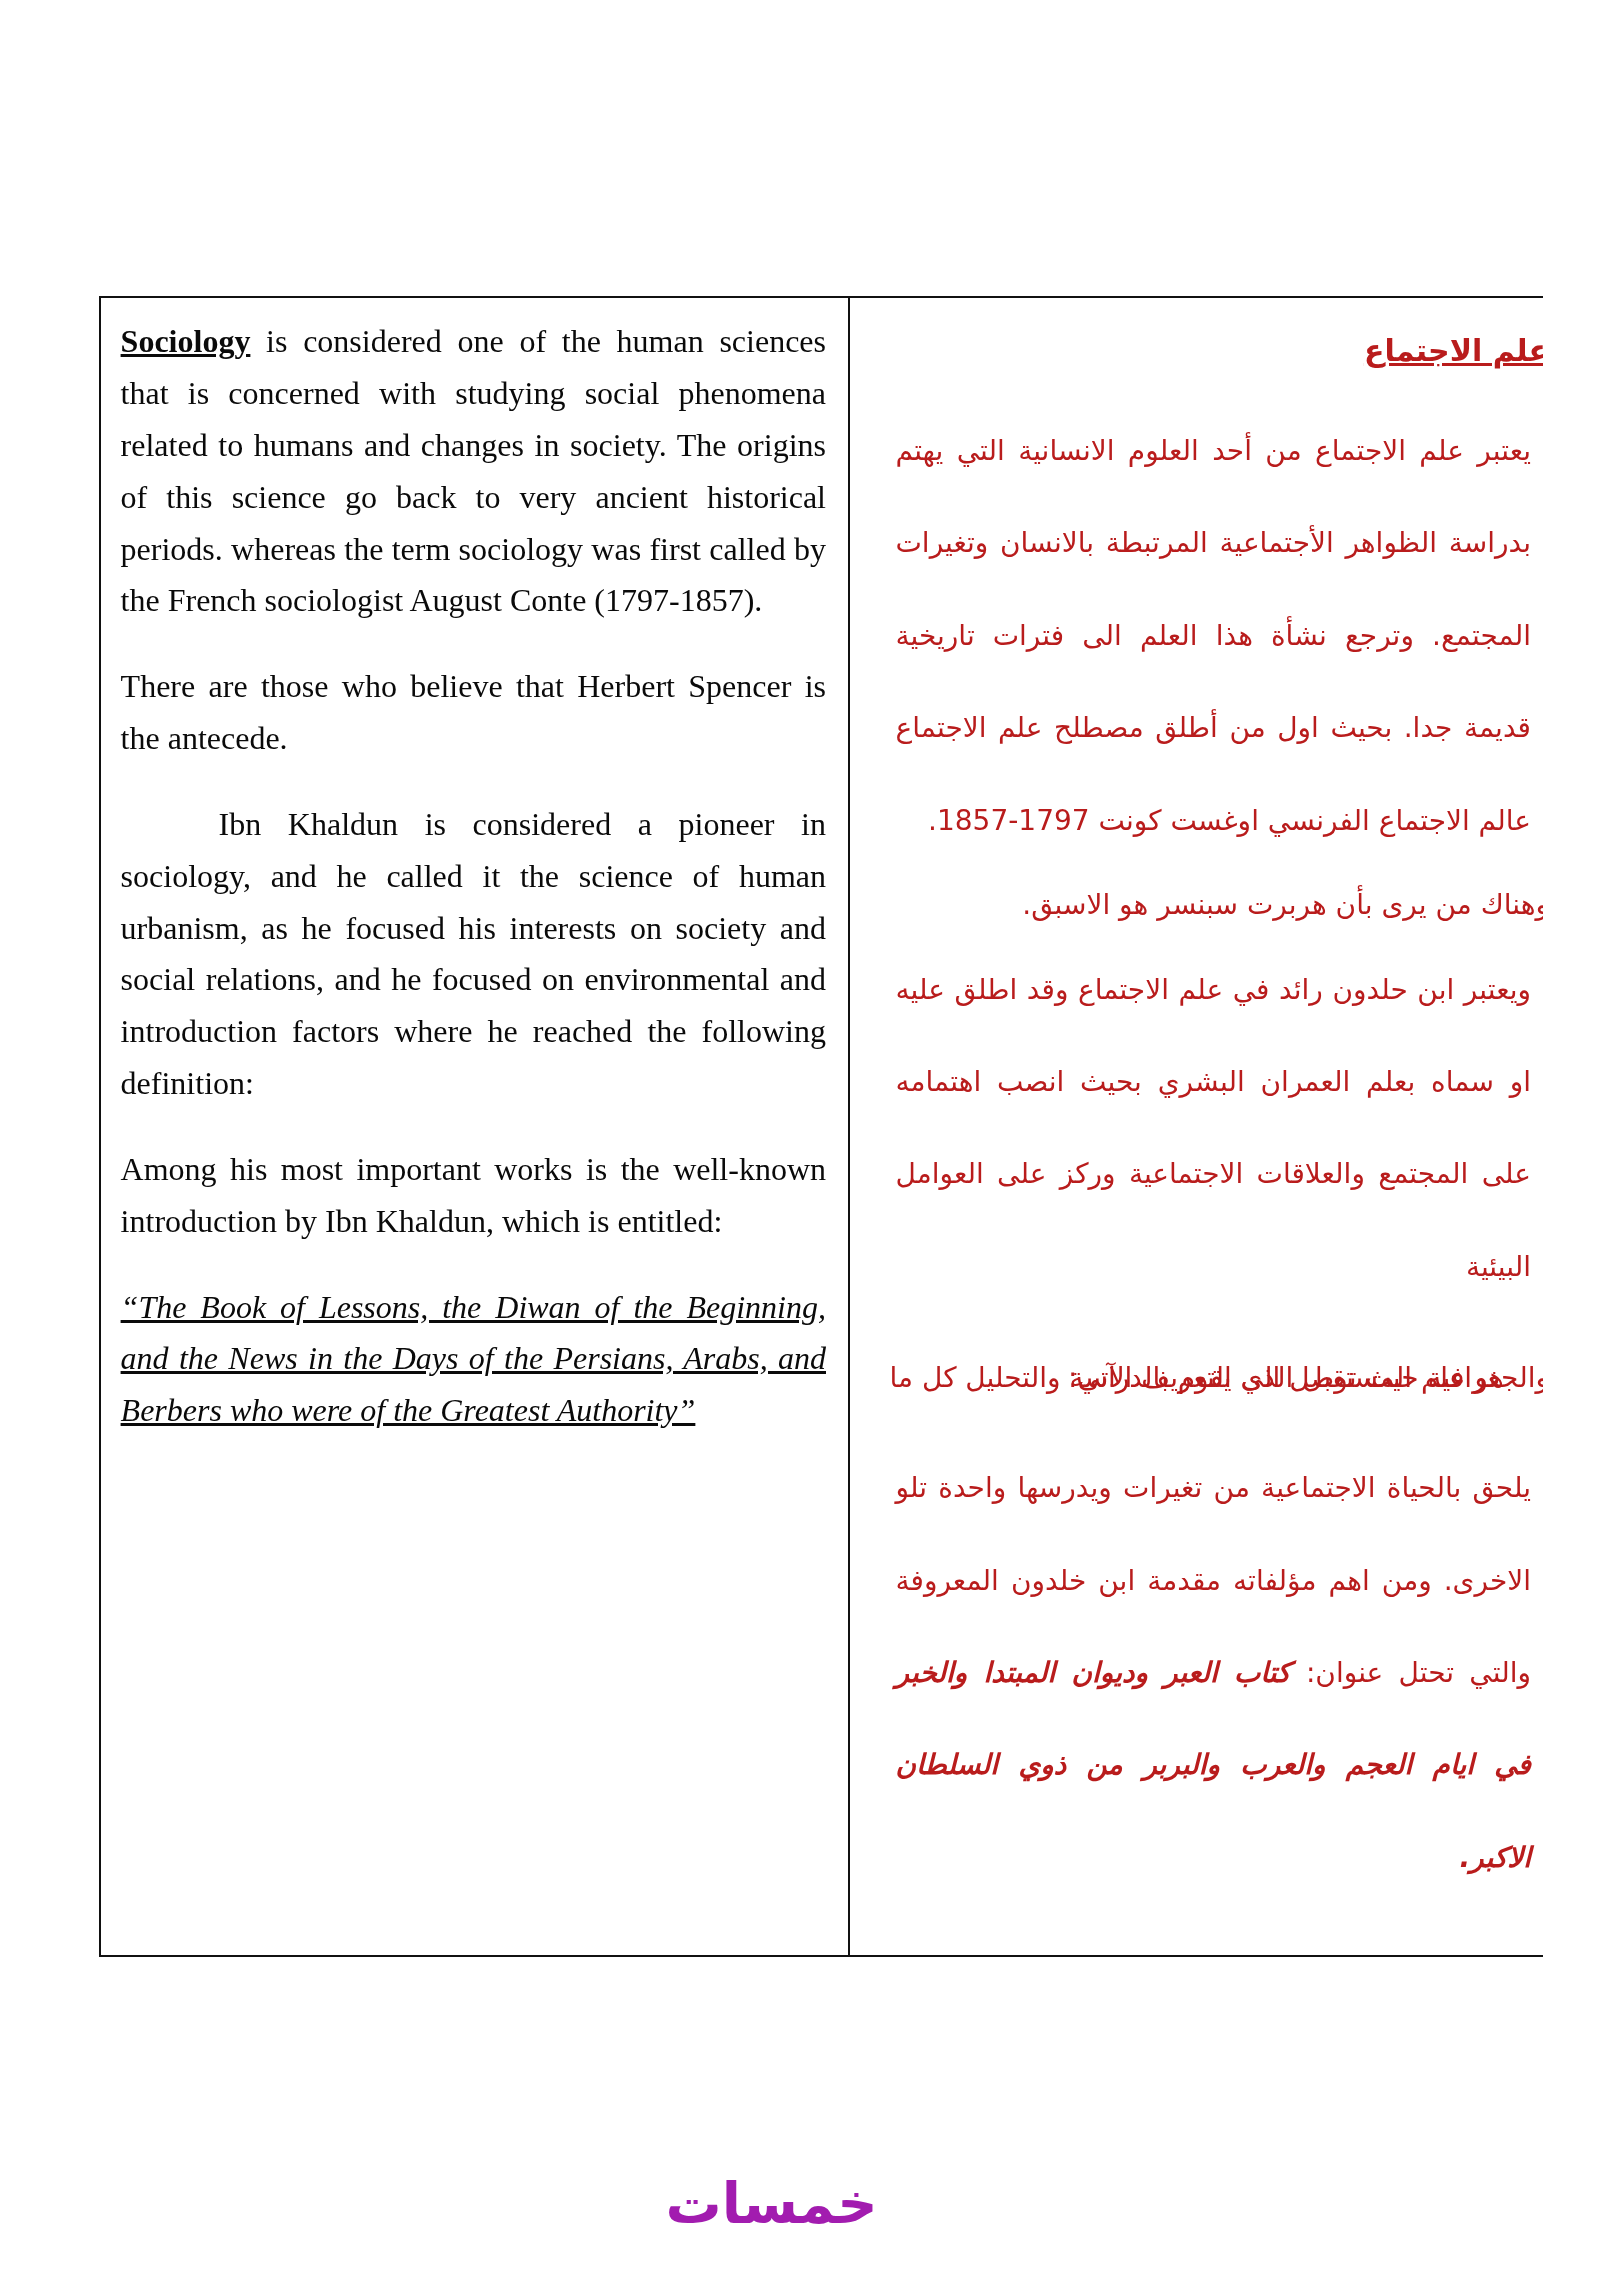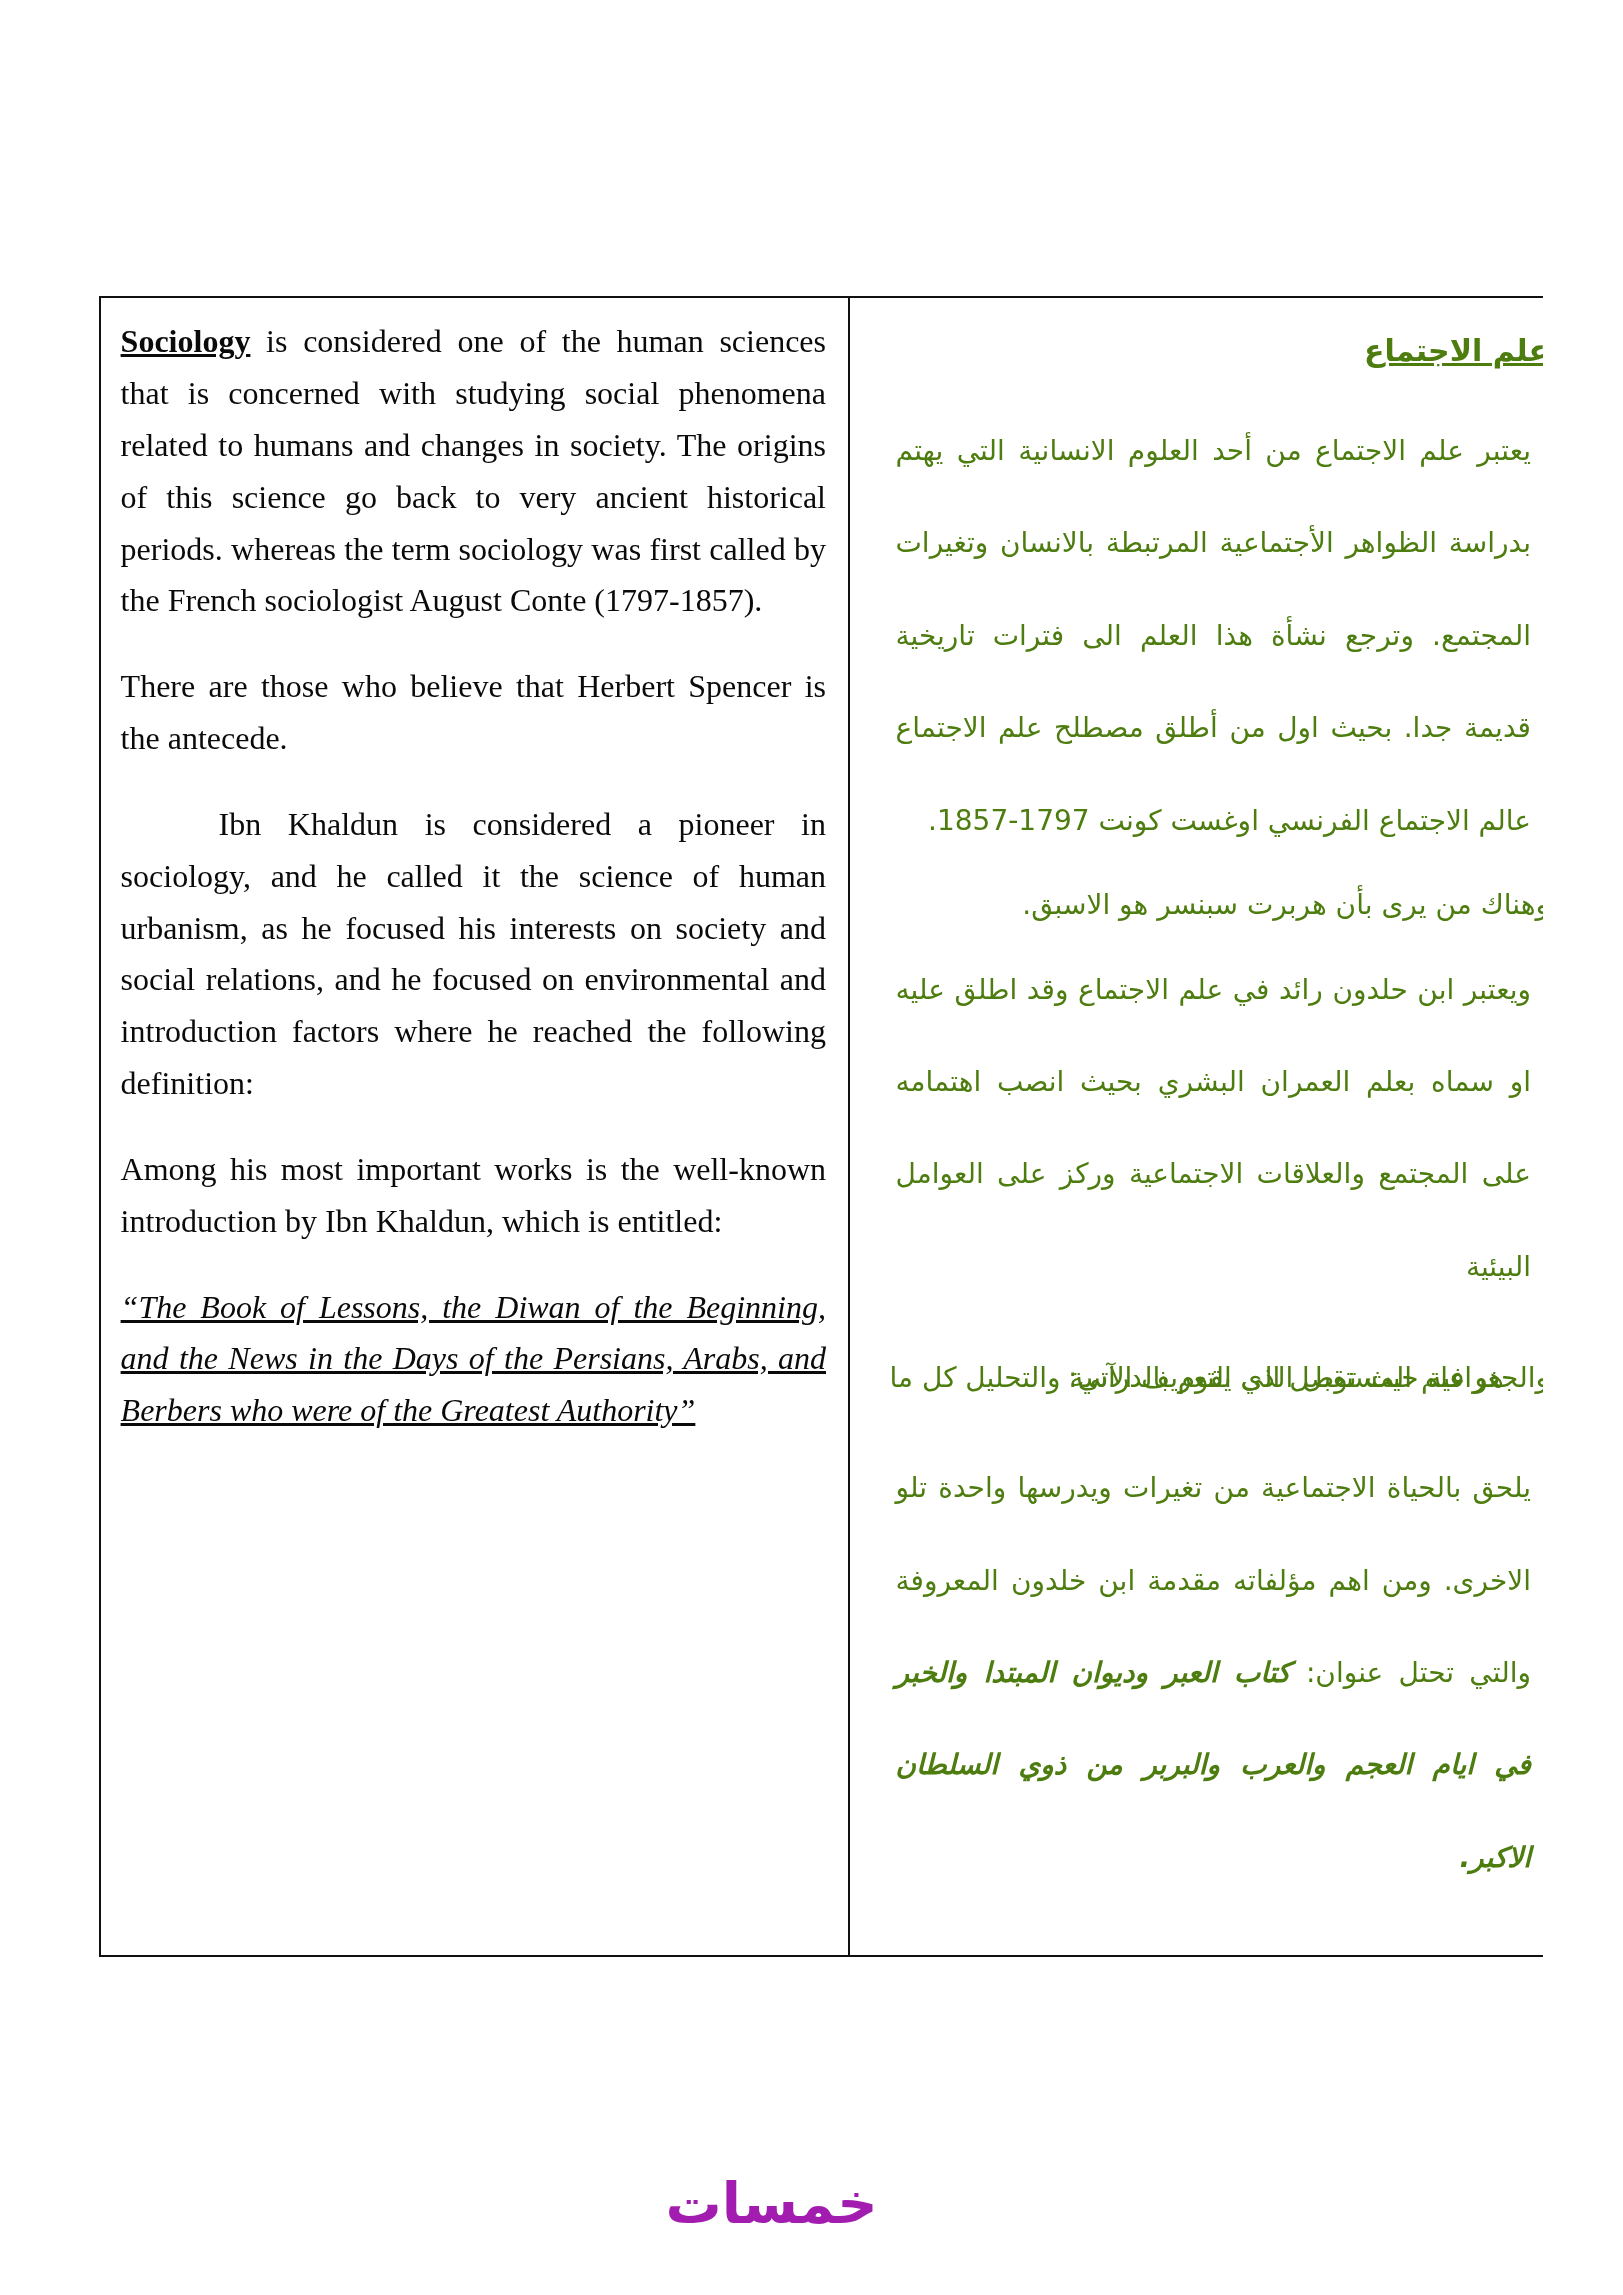--- a/index.html
+++ b/index.html
@@ -39,21 +39,21 @@
   .p-quote { font-style: italic; text-decoration: underline; }
   
   .col-ar {
     flex: 1;
     padding: 17px 26px 33px 27.5px;
     direction: rtl;
     font-family: "DejaVu Sans", sans-serif;
     font-size: 28px;
     line-height: 3.3;
     text-align: justify;
-    color: #4d7c0f;
+    color: #b91c1c;
   }
   .col-ar p { margin: 18px; }
   .ar-title {
     font-weight: bold;
     text-decoration: underline;
     text-align: right;
     font-size: 30px;
     line-height: 2.4;
   }
   .ar-p2 {

